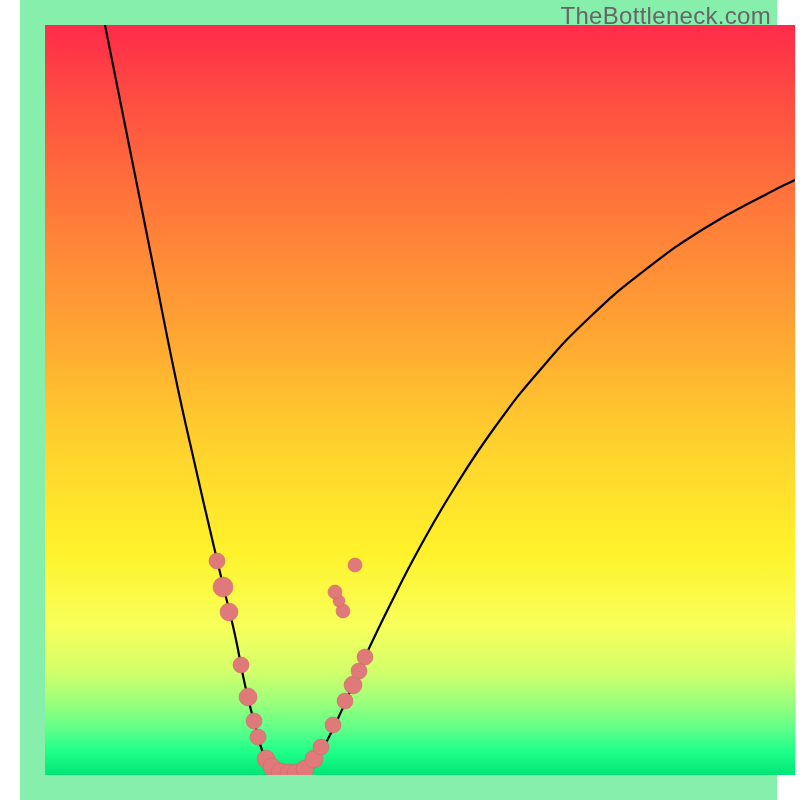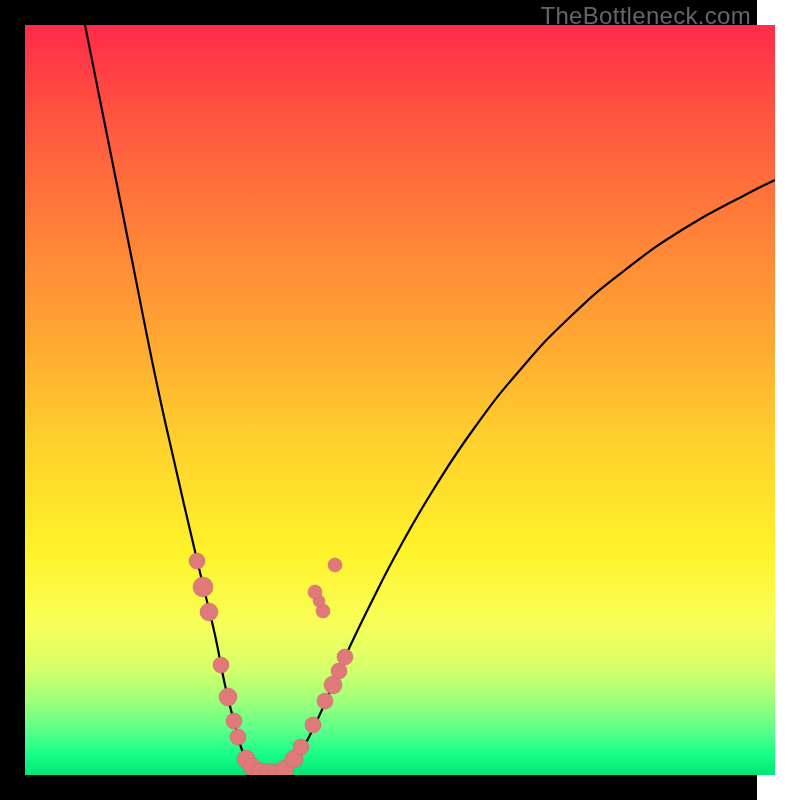--- a/index.html
+++ b/index.html
@@ -7,22 +7,23 @@
     padding: 0;
     width: 800px;
     height: 800px;
     overflow: hidden;
     font-family: Arial, Helvetica, sans-serif;
   }
   .frame {
     position: relative;
     width: 757px;
     height: 800px;
-    background: #000000;
+    background: #86efac;
     box-sizing: border-box;
+    margin-left: 20px;
   }
   .plot-area {
     position: absolute;
     left: 25px;
     top: 25px;
     width: 750px;
     height: 750px;
     background: linear-gradient(
       to bottom,
       #ff2b4a 0%,

